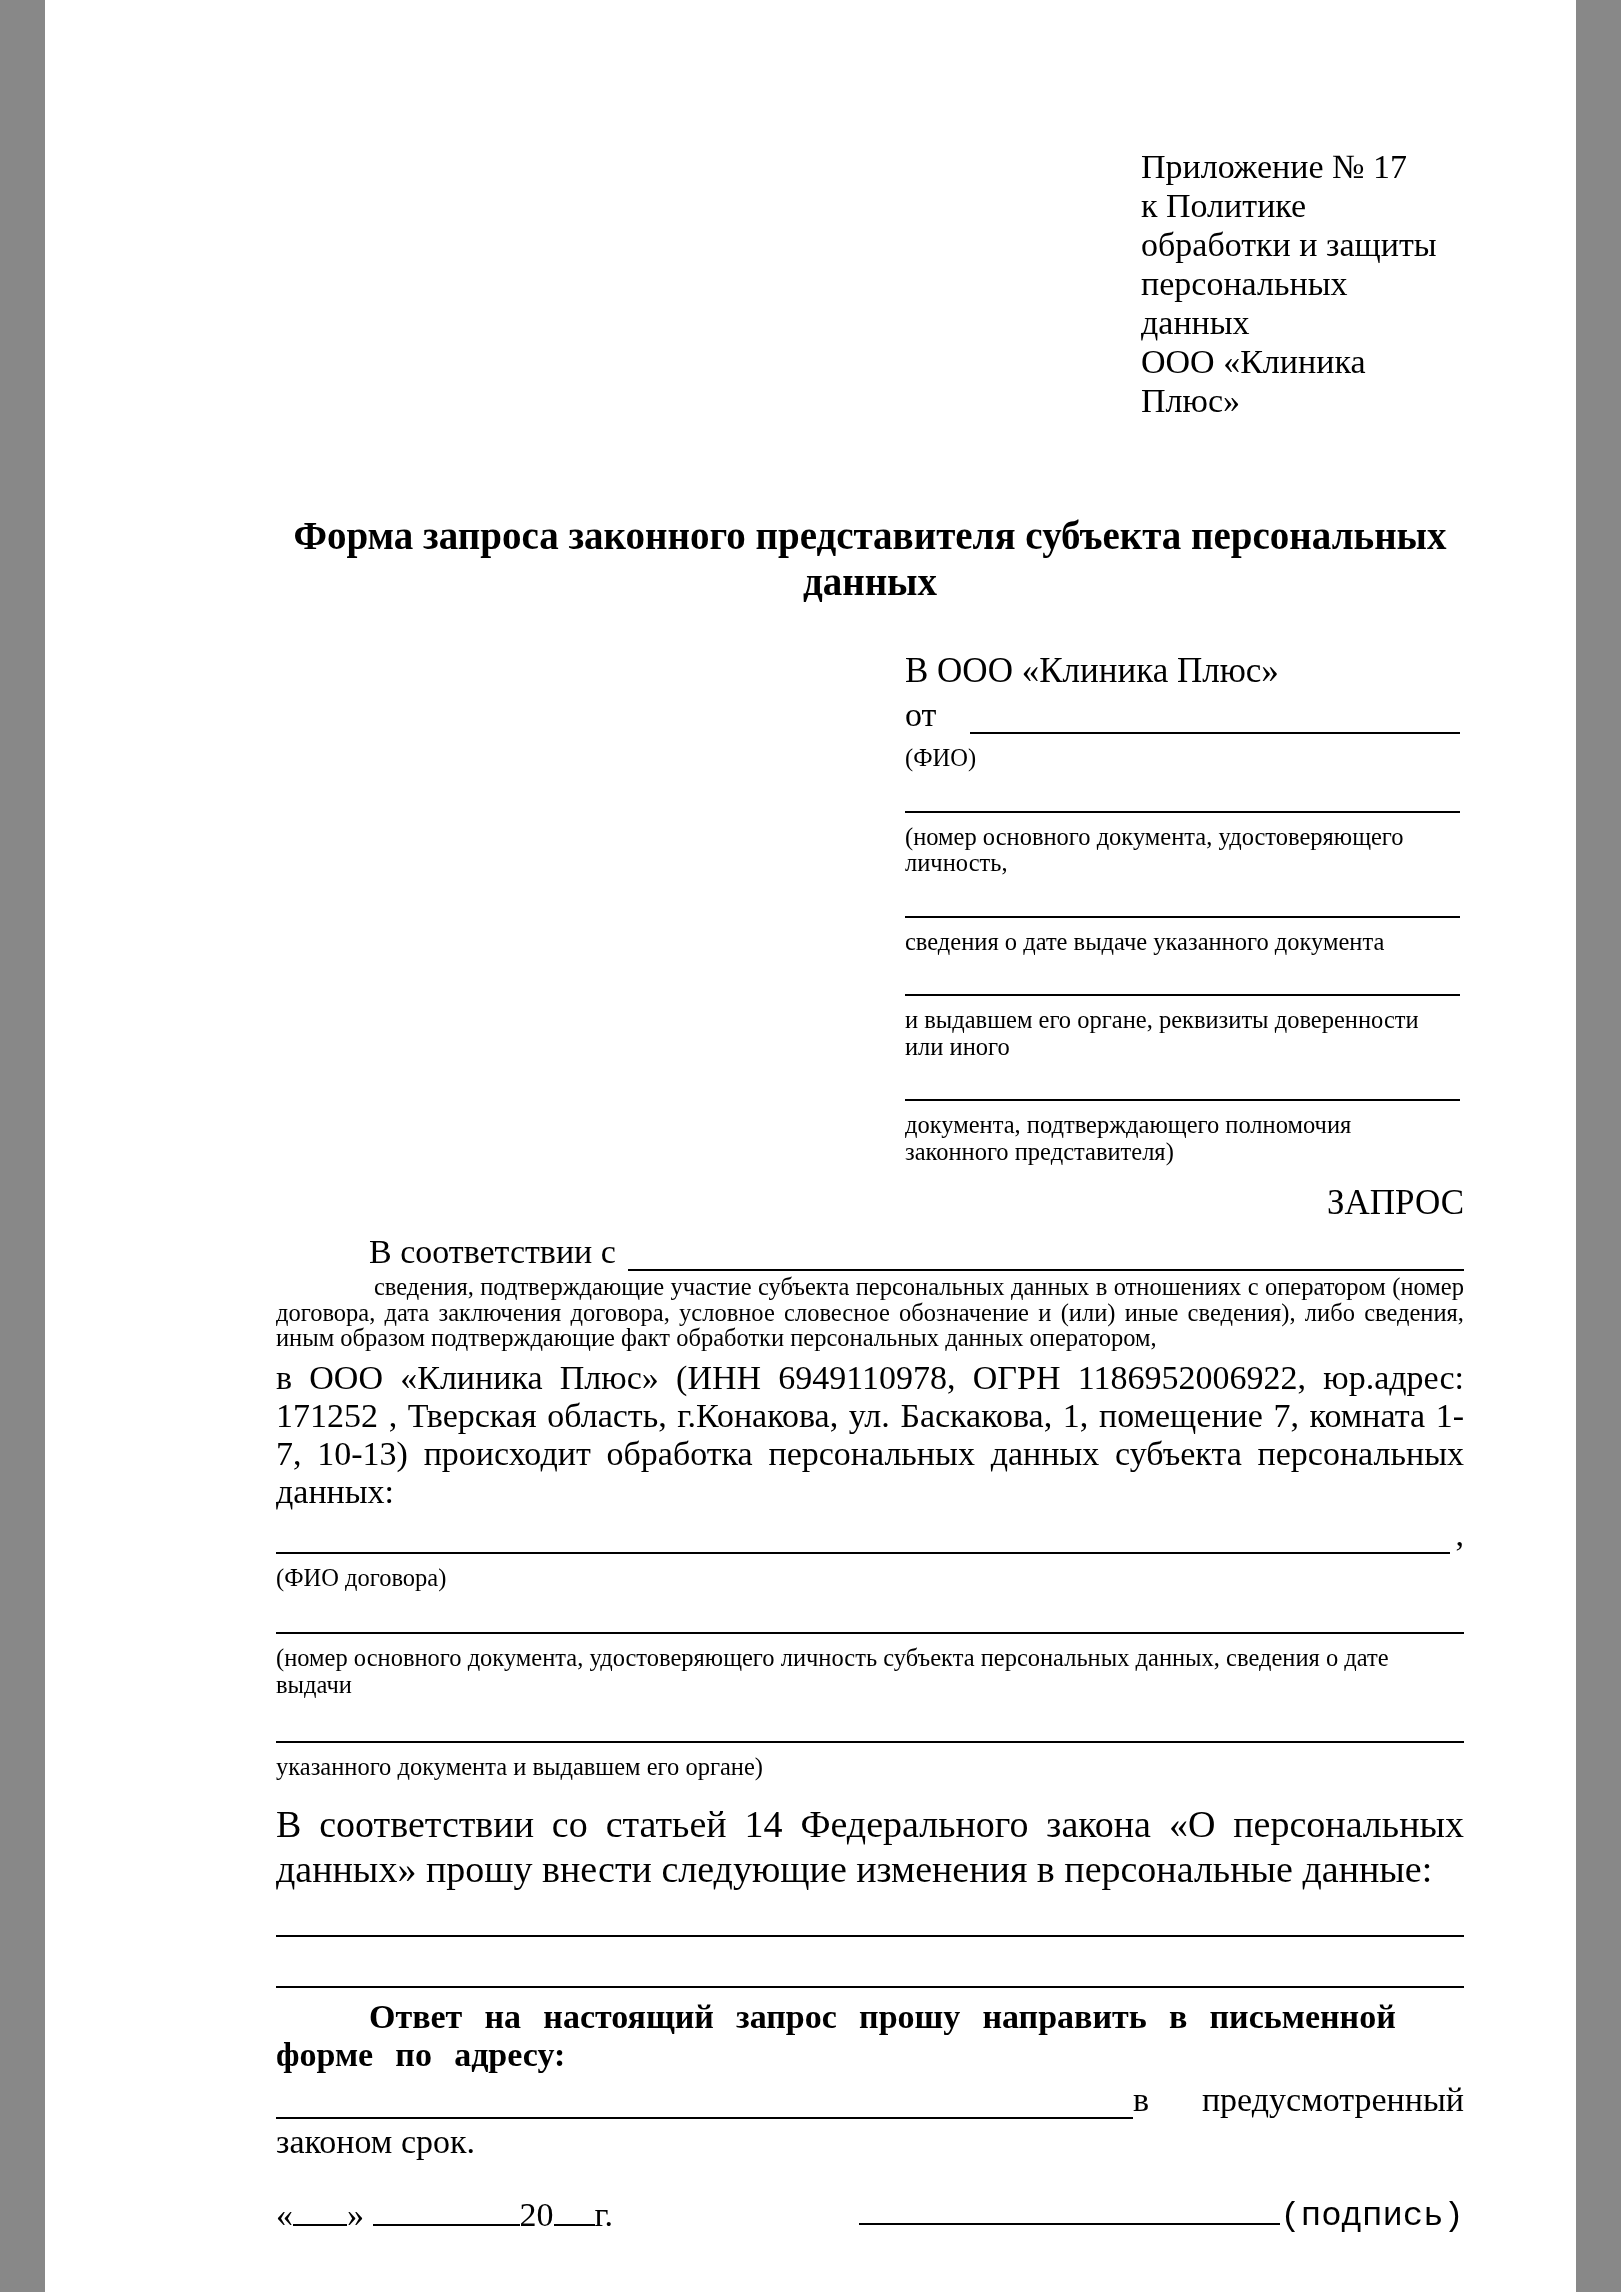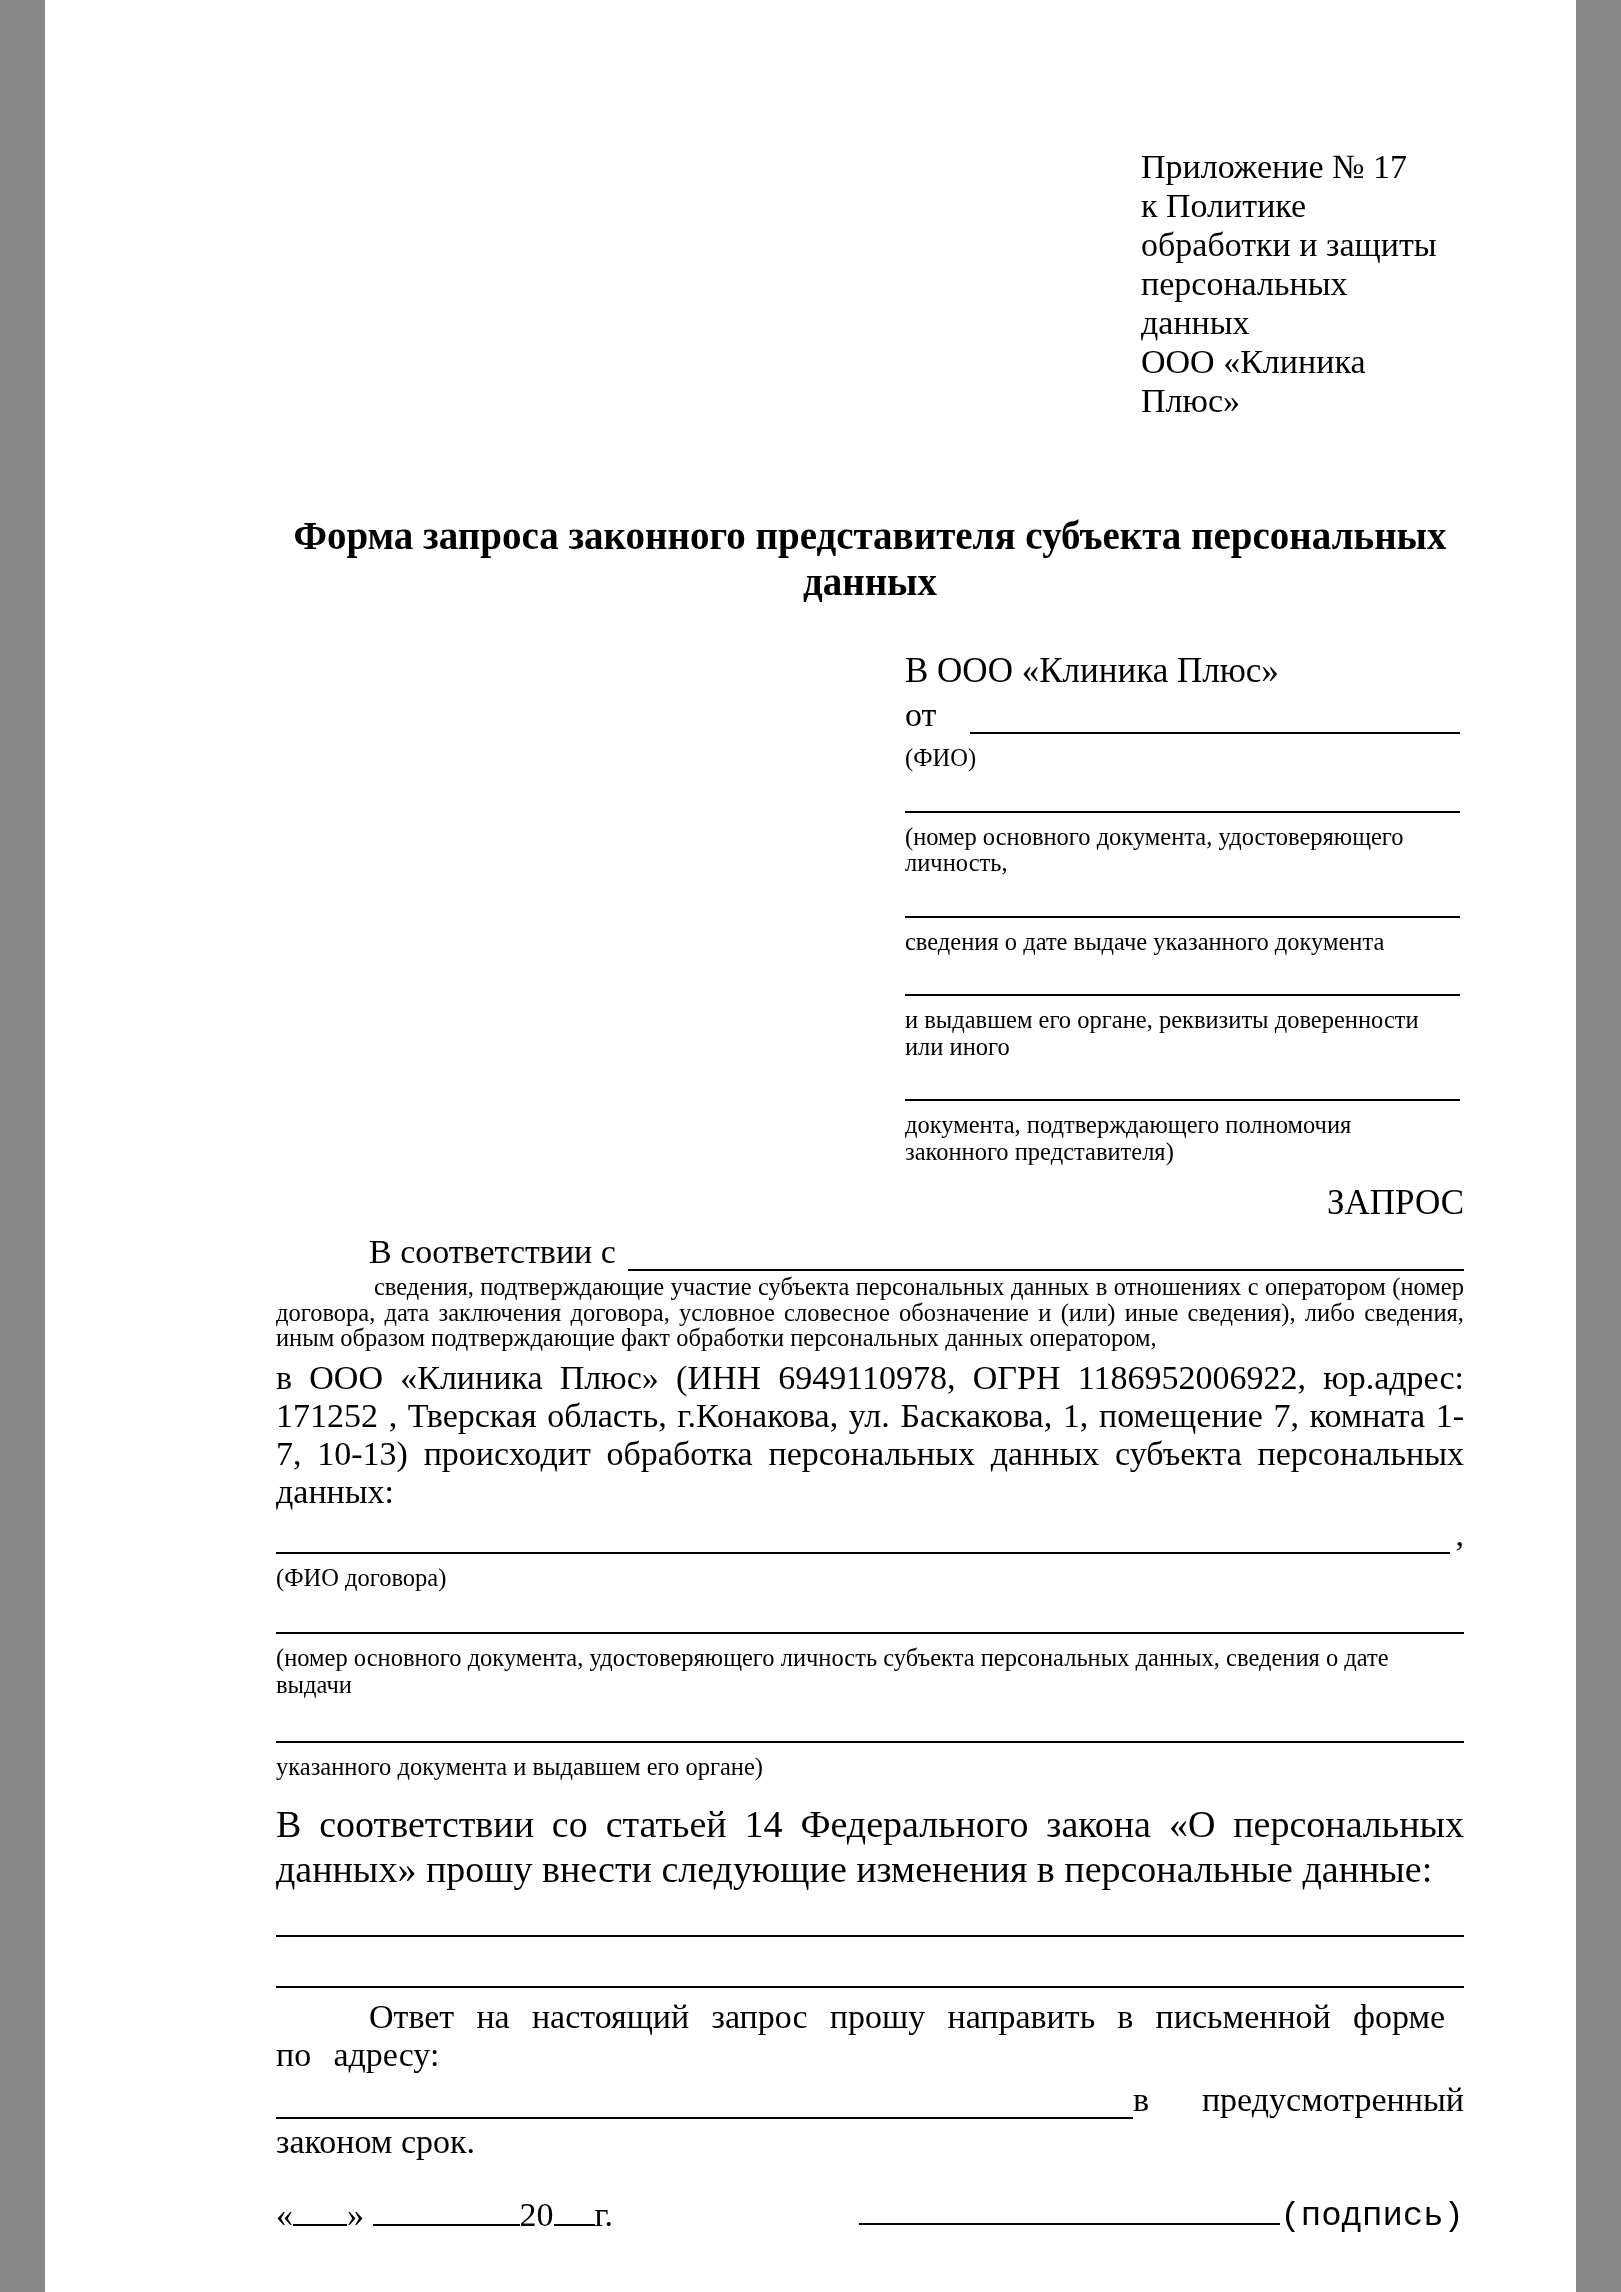--- a/index.html
+++ b/index.html
@@ -71,20 +71,21 @@
     font-size:38px;
     line-height:45px;
     text-align:justify;
   }
   .reply-para{
     margin-top:9.8px;
     font-size:34px;
     line-height:38px;
     text-indent:93px;
     word-spacing:13.7px;
+    font-weight:bold;
   }
   .reply-row{display:flex;align-items:flex-end;height:45px;font-size:34px;}
   .reply-row .u-blank{width:877px;border-bottom:2.9px solid #000;}
   .reply-row .gap1{flex:1;}
   .reply-row .gap2{width:54px;}
   .reply-end{line-height:45px;}
   
   .sig-row{
     margin-top:23.5px;
     display:flex;

